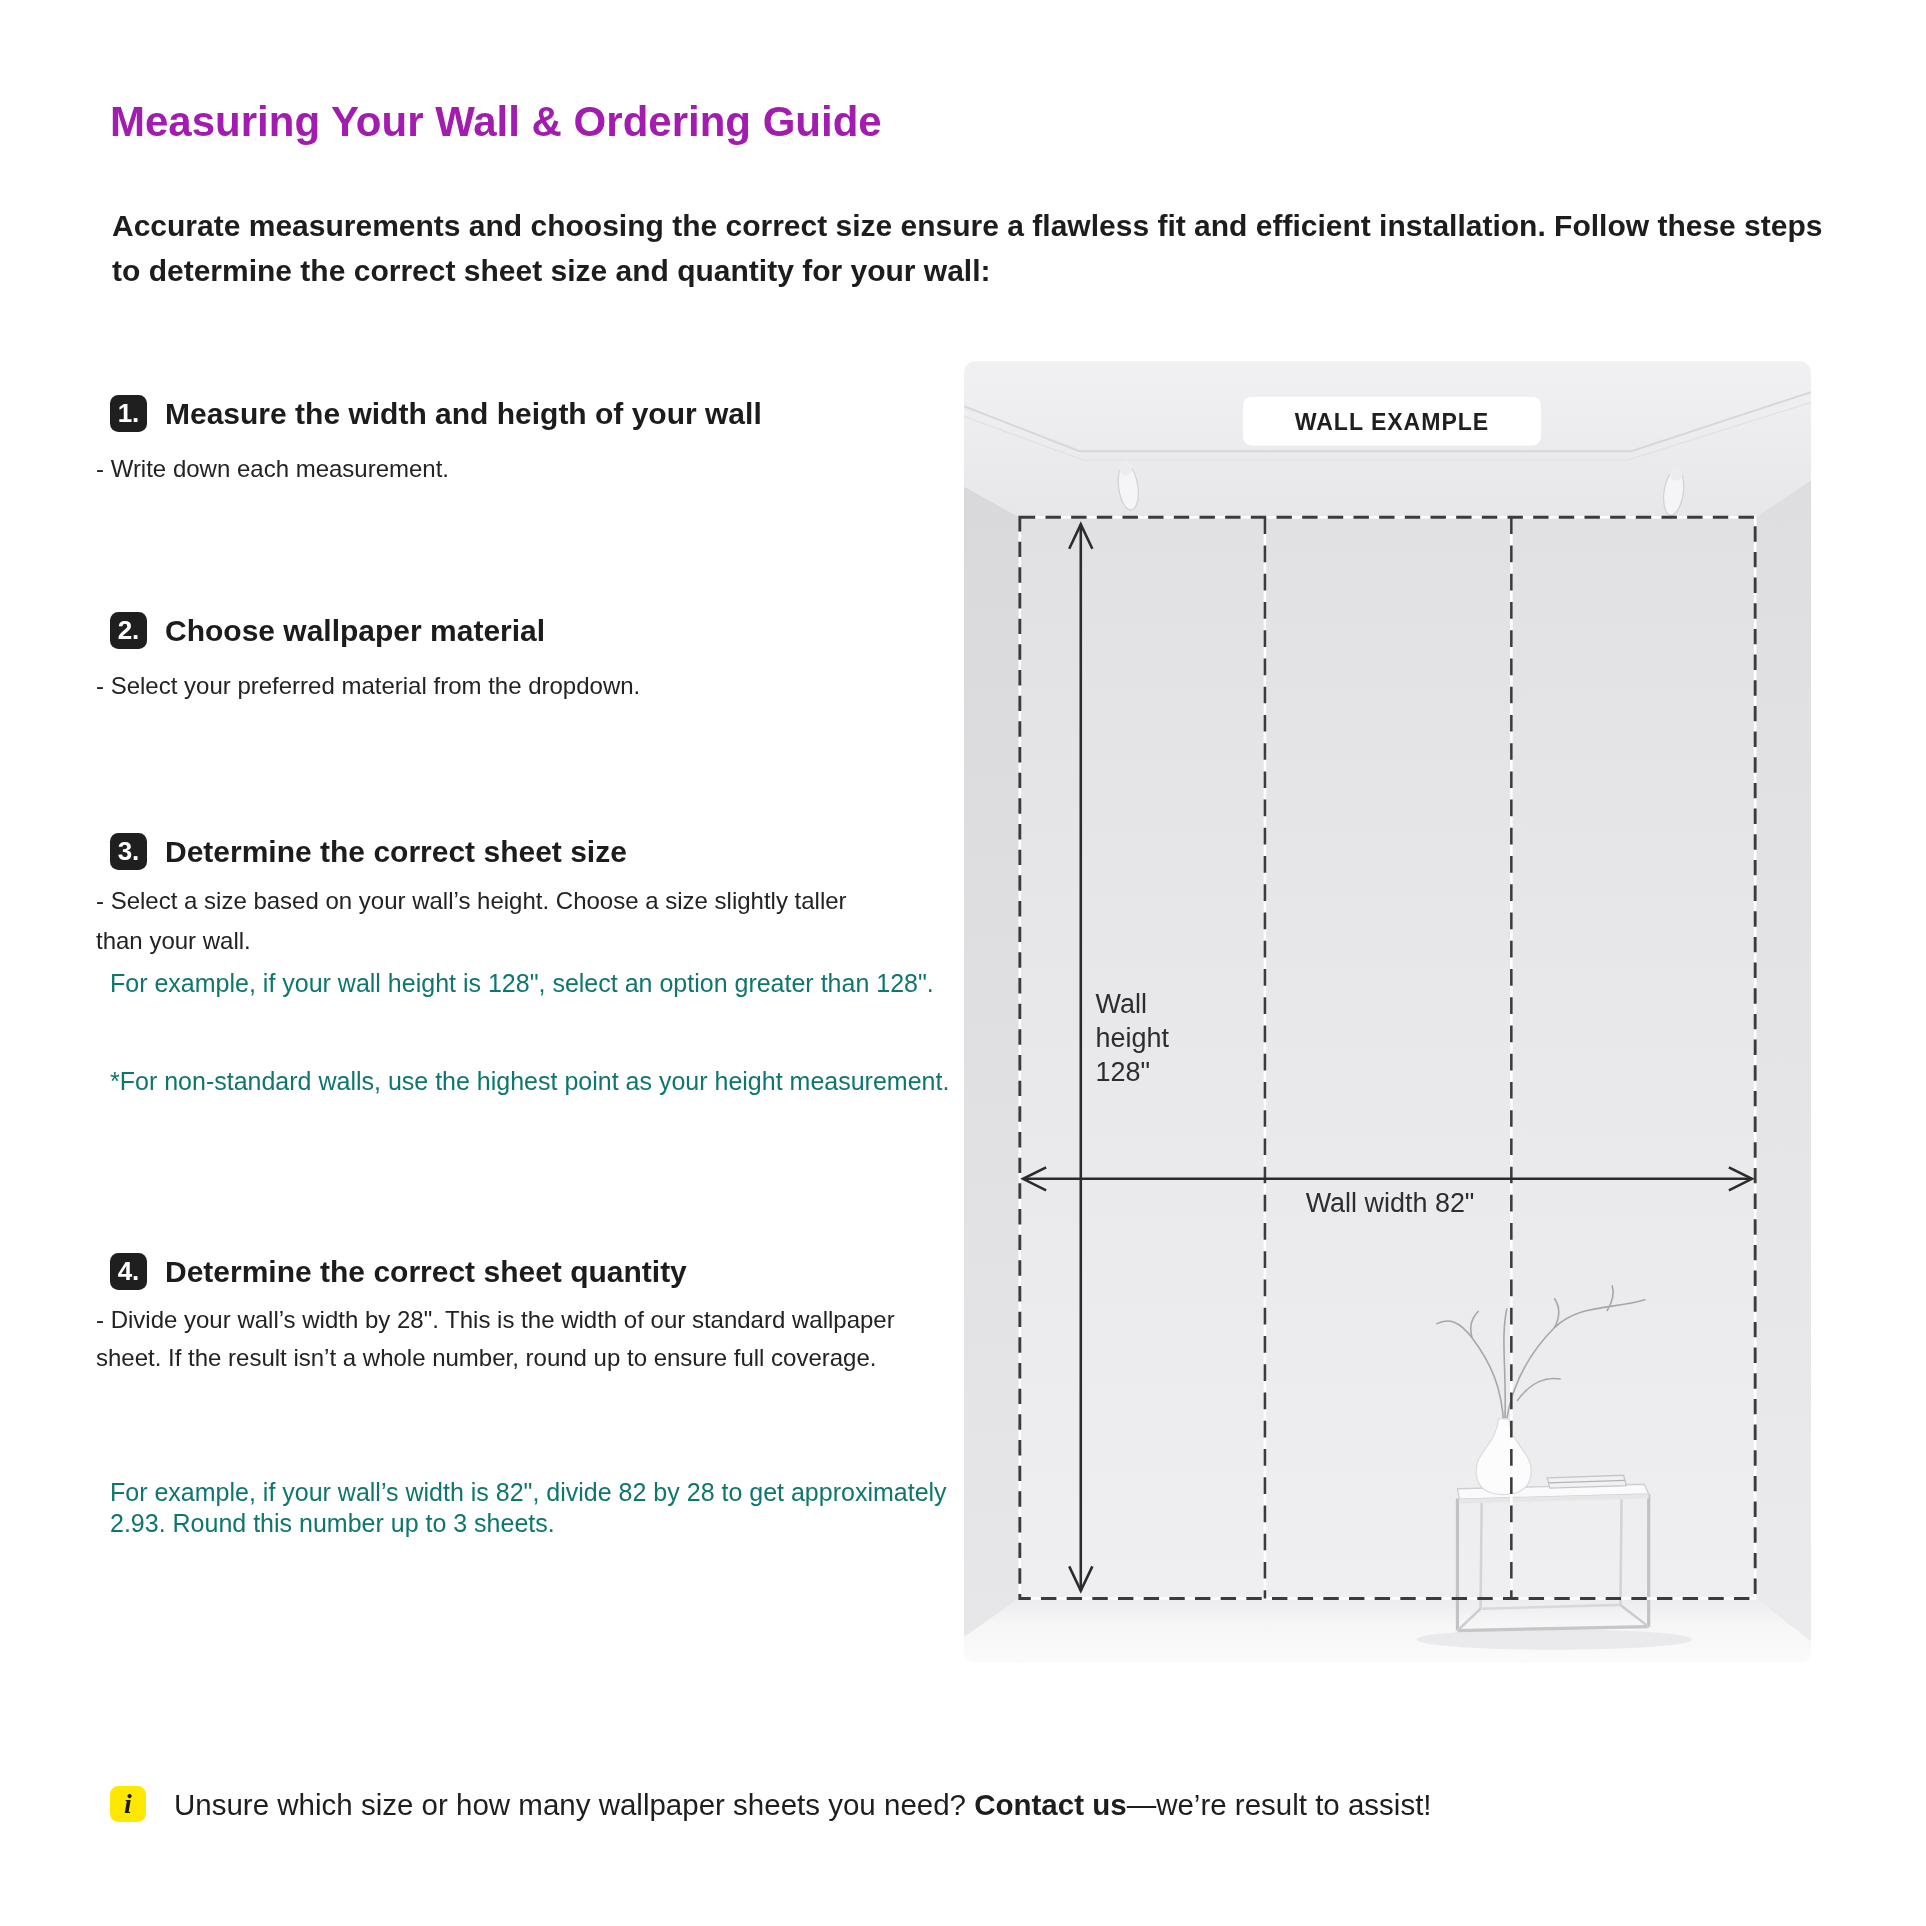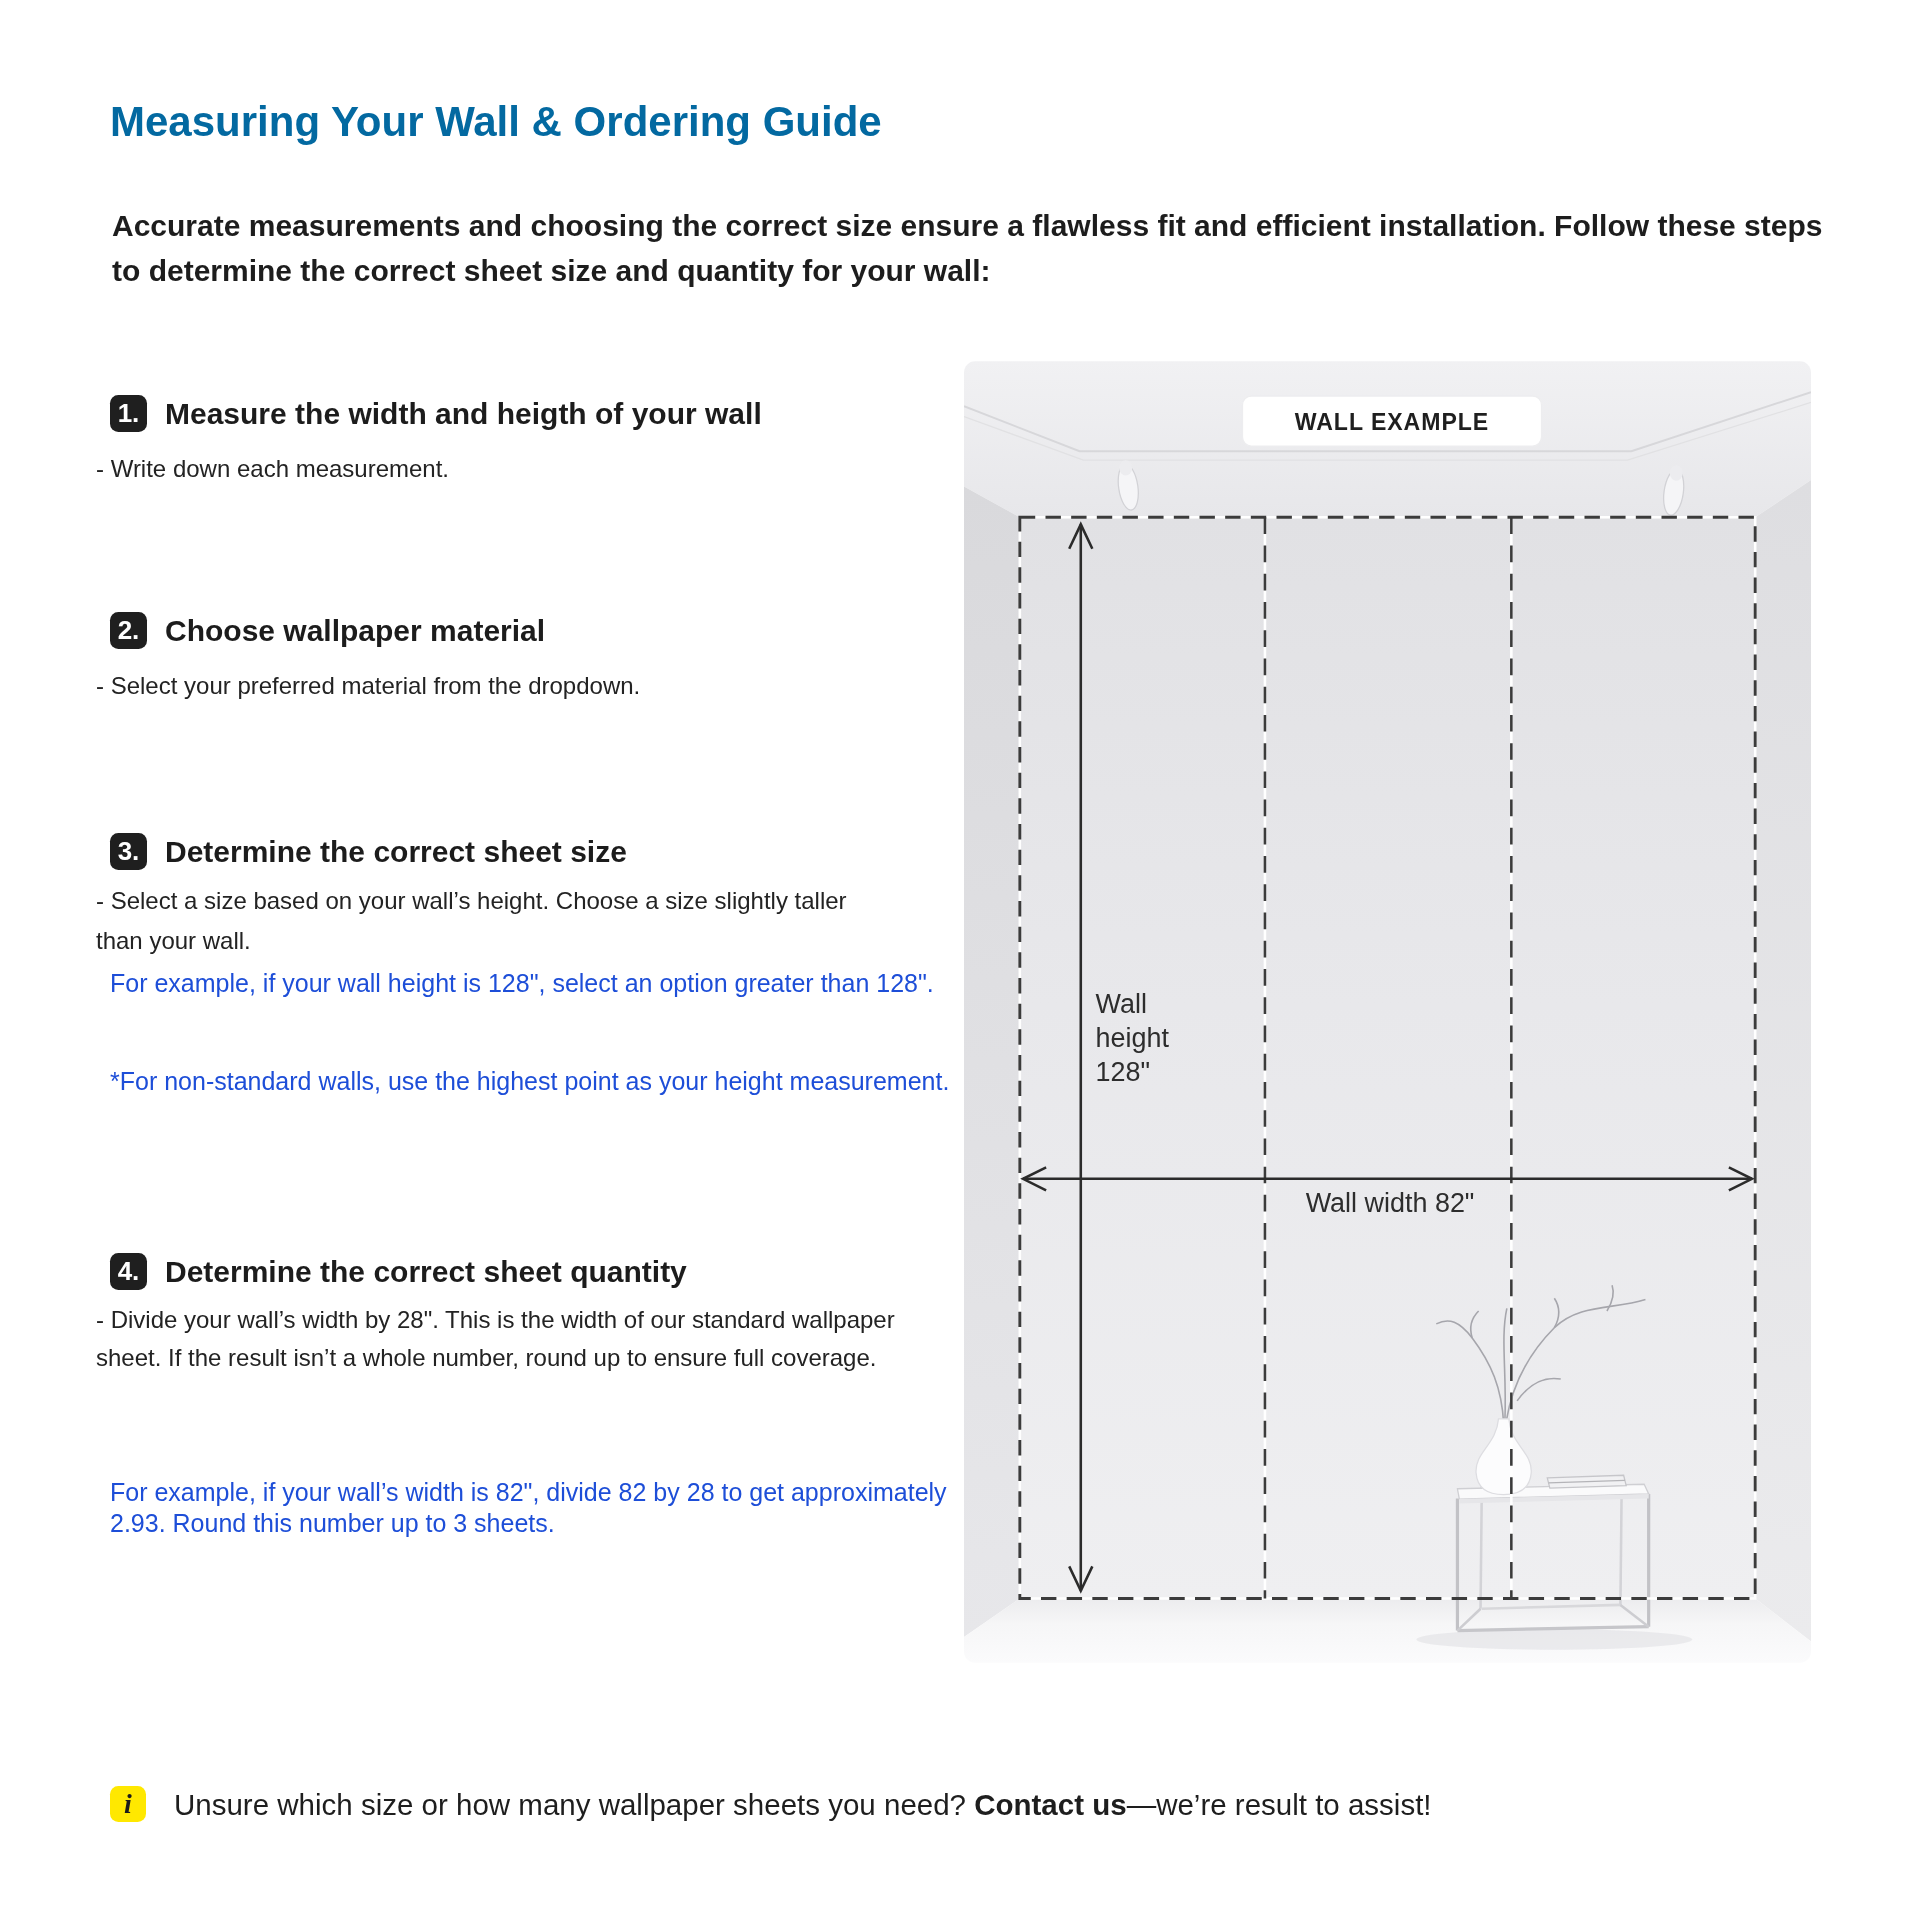--- a/index.html
+++ b/index.html
@@ -1,28 +1,28 @@
 <!DOCTYPE html>
 <html style="--badge-bg: #1f1f1f; --info-yellow: #ffe800; --dash-color: #3b3b3b; --arrow-color: #2b2b2b; --photo-bg: #e8e8ea;font-size:10.3px"><head>
 <meta charset="utf-8">
 <style>
   html,body{margin:0;padding:0;}
   body{width:1926px;height:1926px;background:#ffffff;font-family:"Liberation Sans",sans-serif;color:#1e1e1e;}
   .page{position:relative;width:1926px;height:1926px;overflow:hidden;background:#fff;}
 
-  .title{position:absolute;left:110px;top:98px;font-size:42px;font-weight:700;color:#0369a1;letter-spacing:0px;}
+  .title{position:absolute;left:110px;top:98px;font-size:42px;font-weight:700;color:#a21caf;letter-spacing:0px;}
   .intro{position:absolute;left:112px;top:203px;width:1734px;font-size:30px;font-weight:700;line-height:45px;color:#1d1d1d;}
 
   .step{position:absolute;left:110px;}
   .step-head{display:flex;align-items:center;gap:18px;}
   .badge{width:37px;height:37px;background:var(--badge-bg,#1f1f1f);color:#fff;border-radius:8.3px;
          display:flex;align-items:center;justify-content:center;font-size:26px;font-weight:700;flex:0 0 auto;}
   .step-title{font-size:30px;font-weight:700;color:#1c1c1c;}
   .step-body{position:absolute;left:96px;font-size:24px;line-height:40px;color:#232323;}
-  .step-small{position:absolute;left:110px;font-size:25px;line-height:32px;color:#1d4ed8;}
+  .step-small{position:absolute;left:110px;font-size:25px;line-height:32px;color:#0f766e;}
 
   #step1-head{top:395px;} #step1-body{top:449px;width:899px;}
   #step2-head{top:612px;} #step2-body{top:666px;width:899px;}
   #step3-head{top:833px;} #step3-body{top:881px;width:796px;}
   #step3-example{top:967px;width:854px;} #step3-note{top:1065px;width:854px;}
   #step4-head{top:1253px;} #step4-body{top:1301px;width:847px;line-height:38px;}
   #step4-example{top:1477px;width:854px;line-height:31px;}
 
   .photo{position:absolute;left:964px;top:361px;width:847px;height:1302px;border-radius:11.6px;overflow:hidden;}
 

